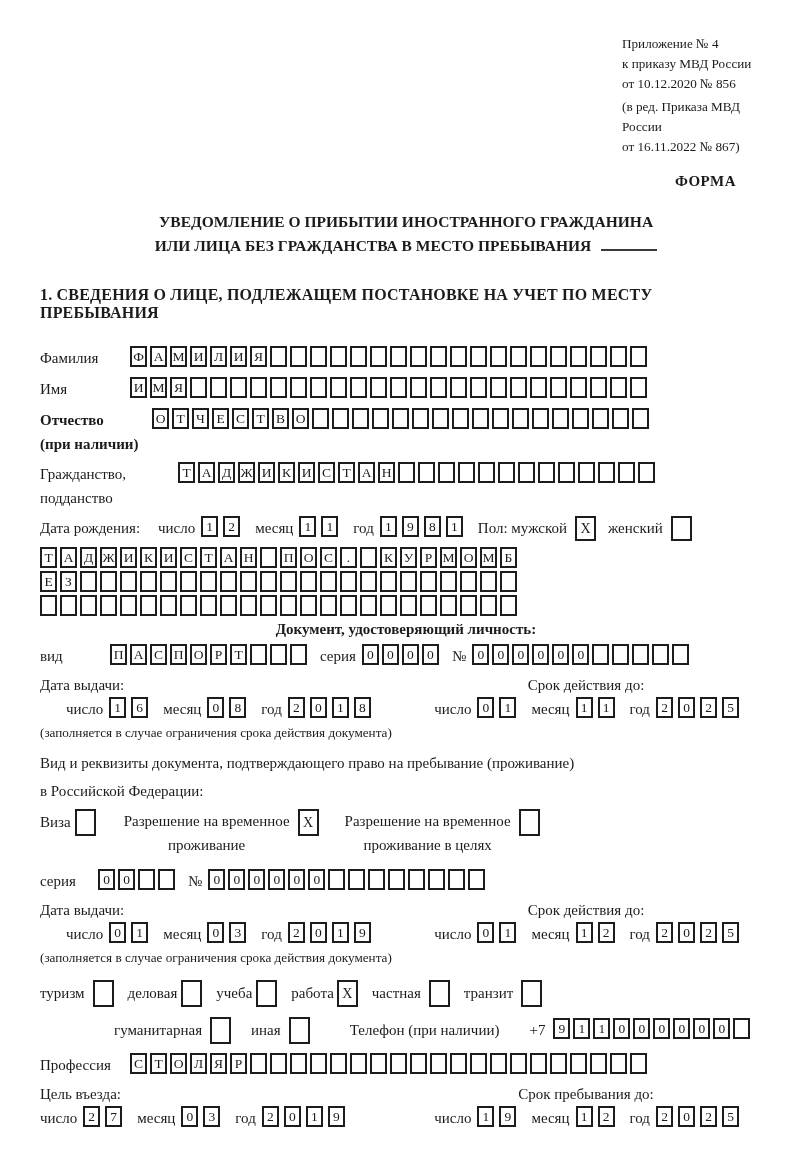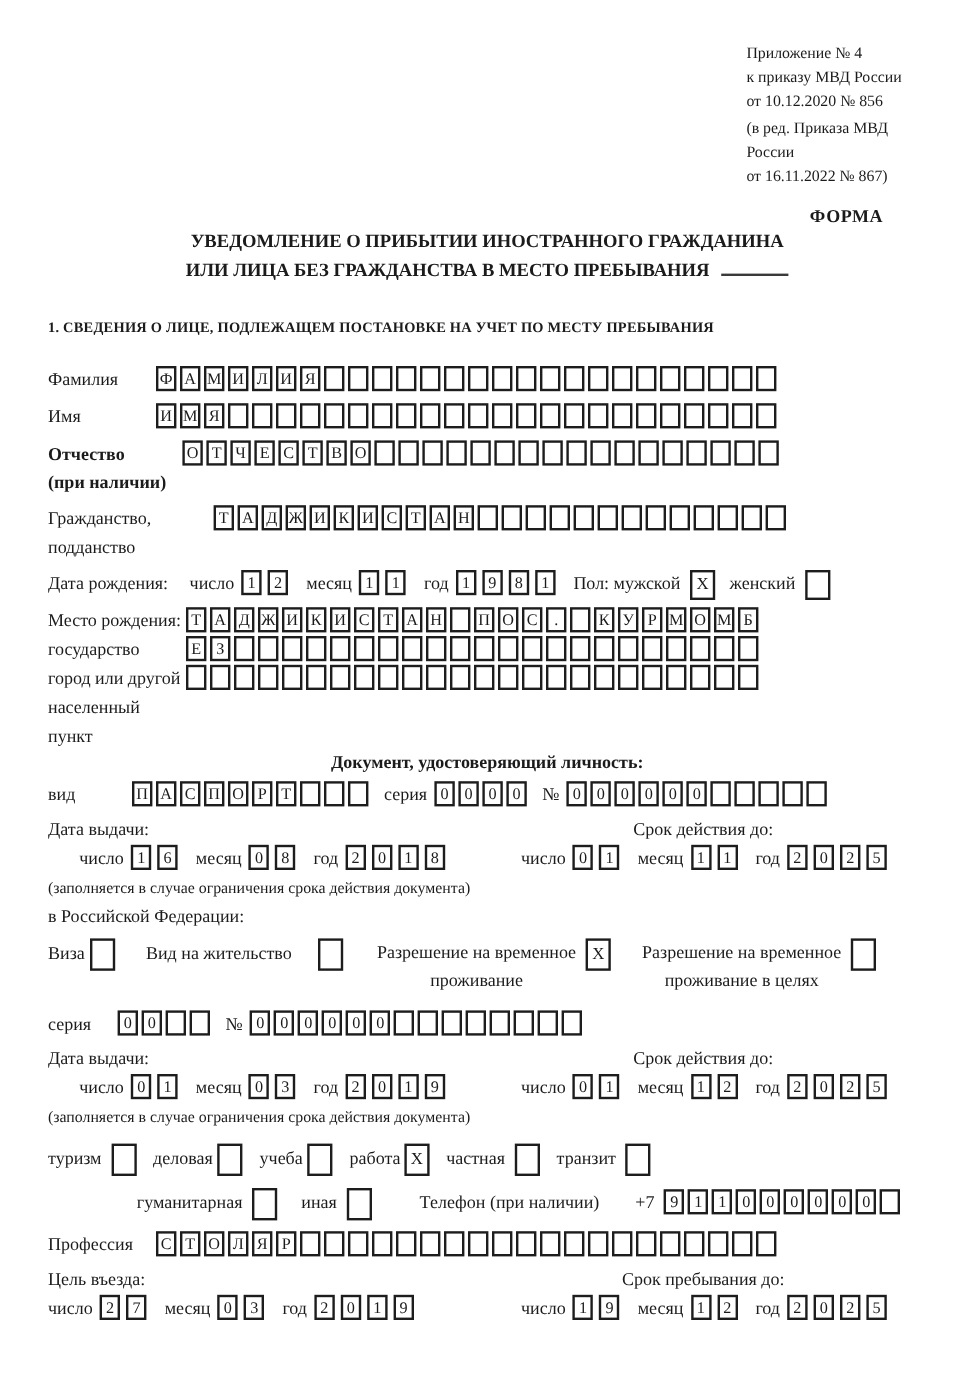--- a/index.html
+++ b/index.html
@@ -9,24 +9,24 @@
     color: #1b1b1b;
     font-family: "Liberation Serif", "DejaVu Serif", serif;
     font-size: 15px;
   }
   .page { padding: 34px 28px 10px 40px; position: relative; }
 
   .appendix { margin-left: 582px; font-size: 13.2px; line-height: 1.5; }
   .appendix .gap { margin-top: 4px; }
   .form-label { text-align: right; padding-right: 36px; font-weight: bold; margin-top: 16px; letter-spacing: .5px; }
 
-  .title { text-align: center; font-weight: bold; line-height: 1.55; font-size: 15.5px; }
+  .title { text-align: center; font-weight: bold; margin-top: 20px; line-height: 1.55; font-size: 15.5px; }
   .title .uline { display:inline-block; width: 56px; border-bottom: 2.5px solid #3a3a3a; margin-left: 10px; }
 
-  .sec-heading { font-weight: bold; margin-top: 28px; font-size: 12px; letter-spacing: .2px; }
+  .sec-heading { font-weight: bold; margin-top: 28px; font-size: 16px; letter-spacing: .2px; }
 
   .frow { display: flex; align-items: flex-start; margin-top: 6px; }
   .flabel { flex: 0 0 auto; line-height: 25px; }
   .w90  { width: 90px; }  .w112 { width: 112px; font-weight: bold; } .w138 { width: 138px; } .w115 { width: 115px; }
   .boxes { display: flex; flex-wrap: nowrap; }
   .cell {
     display: inline-block; width: 17px; height: 21px; border: 2px solid #1d1d1d;
     margin-right: 3px; text-align: center; font-size: 13.5px; line-height: 18px; background:#fff;
   }
   .boxrow { margin-bottom: 3px; display: flex; }
@@ -230,26 +230,20 @@
       </span>
     <span class="sex-group">
       <span class="lbl">Пол: мужской</span>
       <span class="chk">X</span>
       <span class="lbl" style="margin-left:12px">женский</span>
       <span class="chk"></span>
     </span>
   </div>
 
   <div class="frow">
-    <span class="flabel w115 multilabel">
-        <div>Место рождения:</div>
-        <div>государство</div>
-        <div>город или другой</div>
-        <div>населенный пункт</div>
-      </span>
     <span>
       <span class="boxrow">
           <span class="cell">Т</span>
           <span class="cell">А</span>
           <span class="cell">Д</span>
           <span class="cell">Ж</span>
           <span class="cell">И</span>
           <span class="cell">К</span>
           <span class="cell">И</span>
           <span class="cell">С</span>
@@ -400,30 +394,27 @@
     <span class="dl">год</span>
     <span class="boxes" style="margin-right:28px">
         <span class="cell">2</span>
         <span class="cell">0</span>
         <span class="cell">2</span>
         <span class="cell">5</span>
       </span>
   </div>
   <div class="note">(заполняется в случае ограничения срока действия документа)</div>
 
+  <div class="introline">Вид и реквизиты документа, подтверждающего право на пребывание (проживание)</div>
   <div class="introline" style="margin-top:4px">в Российской Федерации:</div>
 
   <div class="optrow" style="margin-top:6px">
     <span class="opt">
       <span class="lbl">Виза</span>
       <span class="chk" style="margin-left:4px"></span>
-    </span>
-    <span class="opt" style="margin-left:12px">
-      <span class="lbl">Вид на жительство</span>
-      <span class="chk" style="margin-left:22px"></span>
     </span>
     <span class="opt" style="margin-left:14px">
       <span class="optlines">
           <div>Разрешение на временное</div>
           <div>проживание</div>
         </span>
       <span class="chk">X</span>
     </span>
     <span class="opt" style="margin-left:12px; margin-right:0">
       <span class="optlines">

